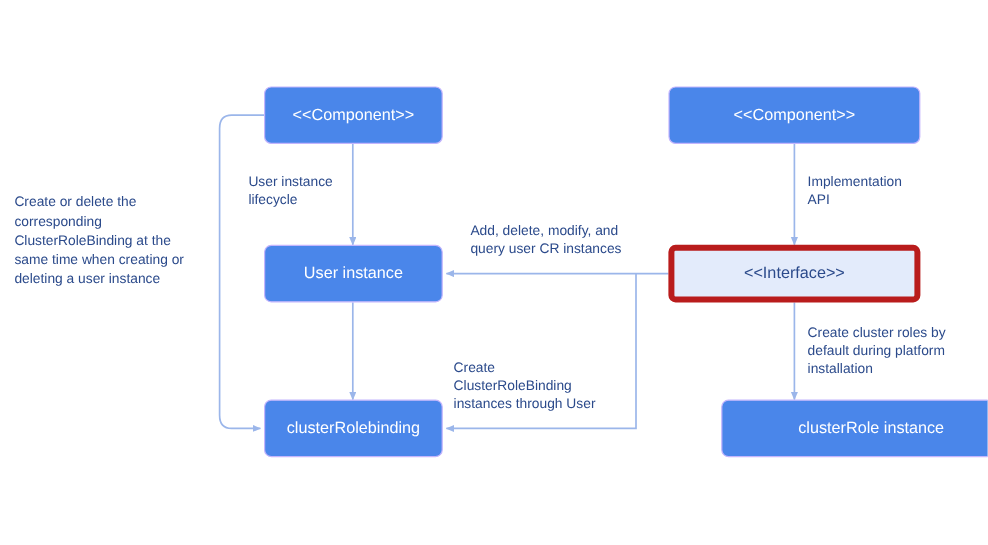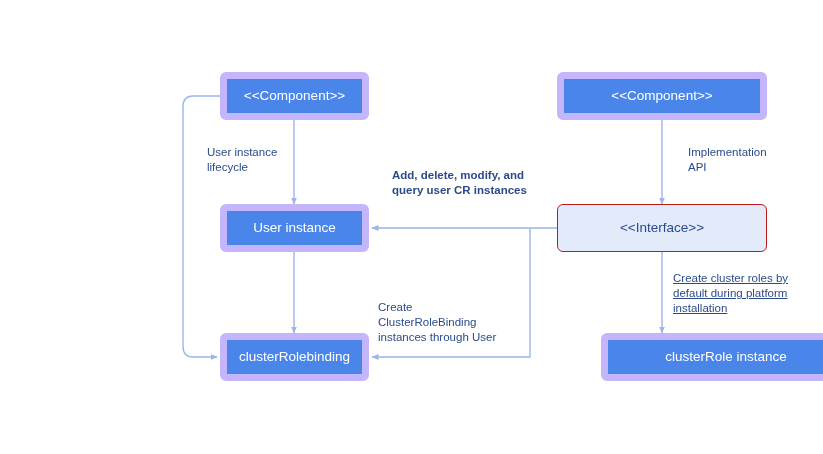--- a/index.html
+++ b/index.html
@@ -31,27 +31,27 @@
     border-radius: 6px;
     display: flex;
     flex-direction: column;
     align-items: center;
     justify-content: center;
     text-align: center;
     line-height: 1.35;
   }
   .node-solid {
     background: #4a86ea;
-    border: 7px solid #c4b5fd;
+    border: 1px solid #c4b5fd;
     color: #ffffff;
     font-size: 13.5px;
   }
   .node-iface {
     background: #e3ebfb;
-    border: 1px solid #b91c1c;
+    border: 5px solid #b91c1c;
     color: #2b4a8b;
     font-size: 13.5px;
   }
   .node-line {
     display: block;
     white-space: nowrap;
   }
   .edge-label {
     position: absolute;
     font-size: 11.5px;
@@ -116,28 +116,33 @@
     <span class="node-line">clusterRolebinding</span>
   </div>
 
   <div class="node node-solid" style="left:557px; top:333px; width:250px; height:48px;margin-left:44px;">
     <span class="node-line">clusterRole  instance</span>
   </div>
 
   <div class="edge-label" style="left:207px; top:145px; width:120px;">User instance
 lifecycle</div>
 
-  <div class="edge-label" style="left:673px; top:145px; width:130px;margin-left:15px;">Implementation
+  <div class="edge-label" style="left:673px; top:145px; width:130px;">Implementation
 API</div>
 
-  <div class="edge-label" style="left:392px; top:168px; width:150px;font-weight:bold;">Add, delete, modify, and
+  <div class="edge-label" style="left:392px; top:186px; width:150px;">Add, delete, modify, and
 query user CR instances</div>
 
   <div class="edge-label" style="left:378px; top:300px; width:145px;">Create
 ClusterRoleBinding
 instances through User</div>
 
-  <div class="edge-label" style="left:673px; top:271px; width:140px;text-decoration:underline;">Create cluster roles by
+  <div class="edge-label" style="left:673px; top:271px; width:140px;">Create cluster roles by
 default during platform
 installation</div>
 
+  <div class="note" style="left:12px; top:161px; width:170px;">Create or delete the
+corresponding
+ClusterRoleBinding at the
+same time when creating or
+deleting a user instance</div>
 
 </div>
 
 </body></html>

